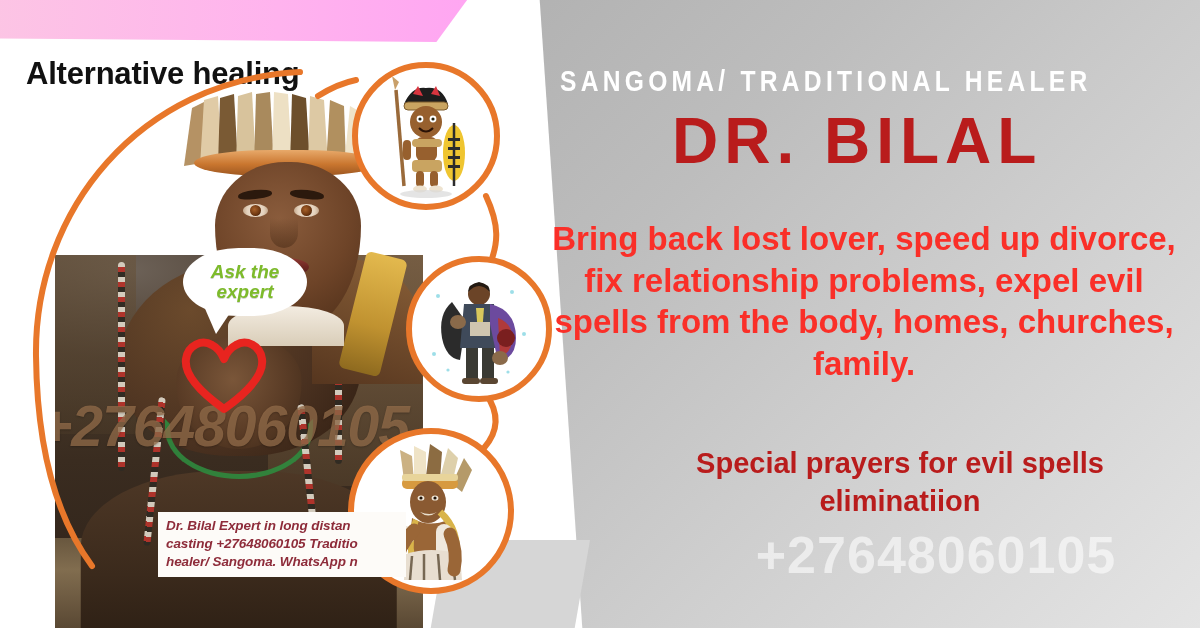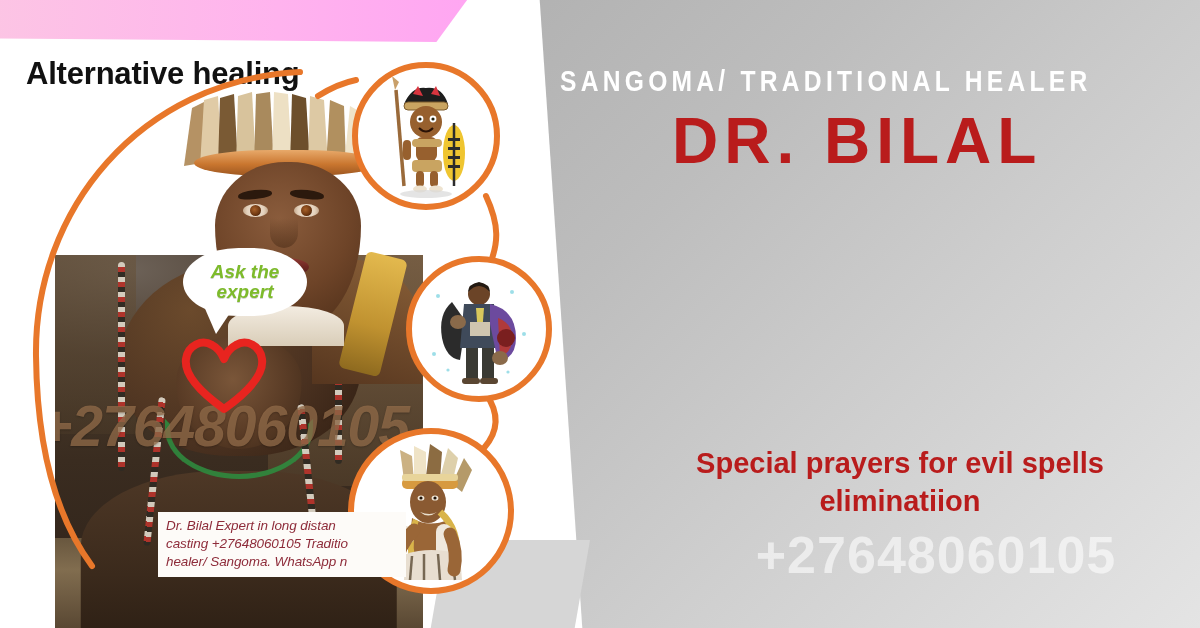--- a/index.html
+++ b/index.html
@@ -156,21 +156,21 @@
     line-height:1.05;
     text-shadow:0 1px 0 rgba(0,0,0,.18);
     z-index:2;
   }
 
   .caption {
     position:absolute; left:158px; top:512px;
     width:248px; padding:5px 8px 6px 8px;
     background:#fdfbf8;
     color:#8e2c3a;
-    font-size:13.5px; font-weight:400; font-style:italic;
+    font-size:13.5px; font-weight:700; font-style:italic;
     line-height:1.33;
     letter-spacing:-.1px;
     overflow:hidden;
     white-space:pre-line;
   }
 
   
   .portrait {
     position:absolute; left:170px; top:92px;
     width:230px; height:200px;
@@ -502,16 +502,17 @@
   <div class="bubble">
     <span>Ask the expert</span>
   </div>
 
   <div class="caption">Dr. Bilal Expert in long distan
 casting +27648060105 Traditio
 healer/ Sangoma. WhatsApp n</div>
 
   <div class="kicker">SANGOMA/ TRADITIONAL HEALER</div>
   <div class="brand">DR. BILAL</div>
+  <div class="services">Bring back lost lover, speed up divorce, fix relationship problems, expel evil spells from the body, homes, churches, family.</div>
   <div class="special">Special prayers for  evil spells eliminatiion</div>
   <div class="wm-right">+27648060105</div>
 
 </div>
 
 </body></html>

